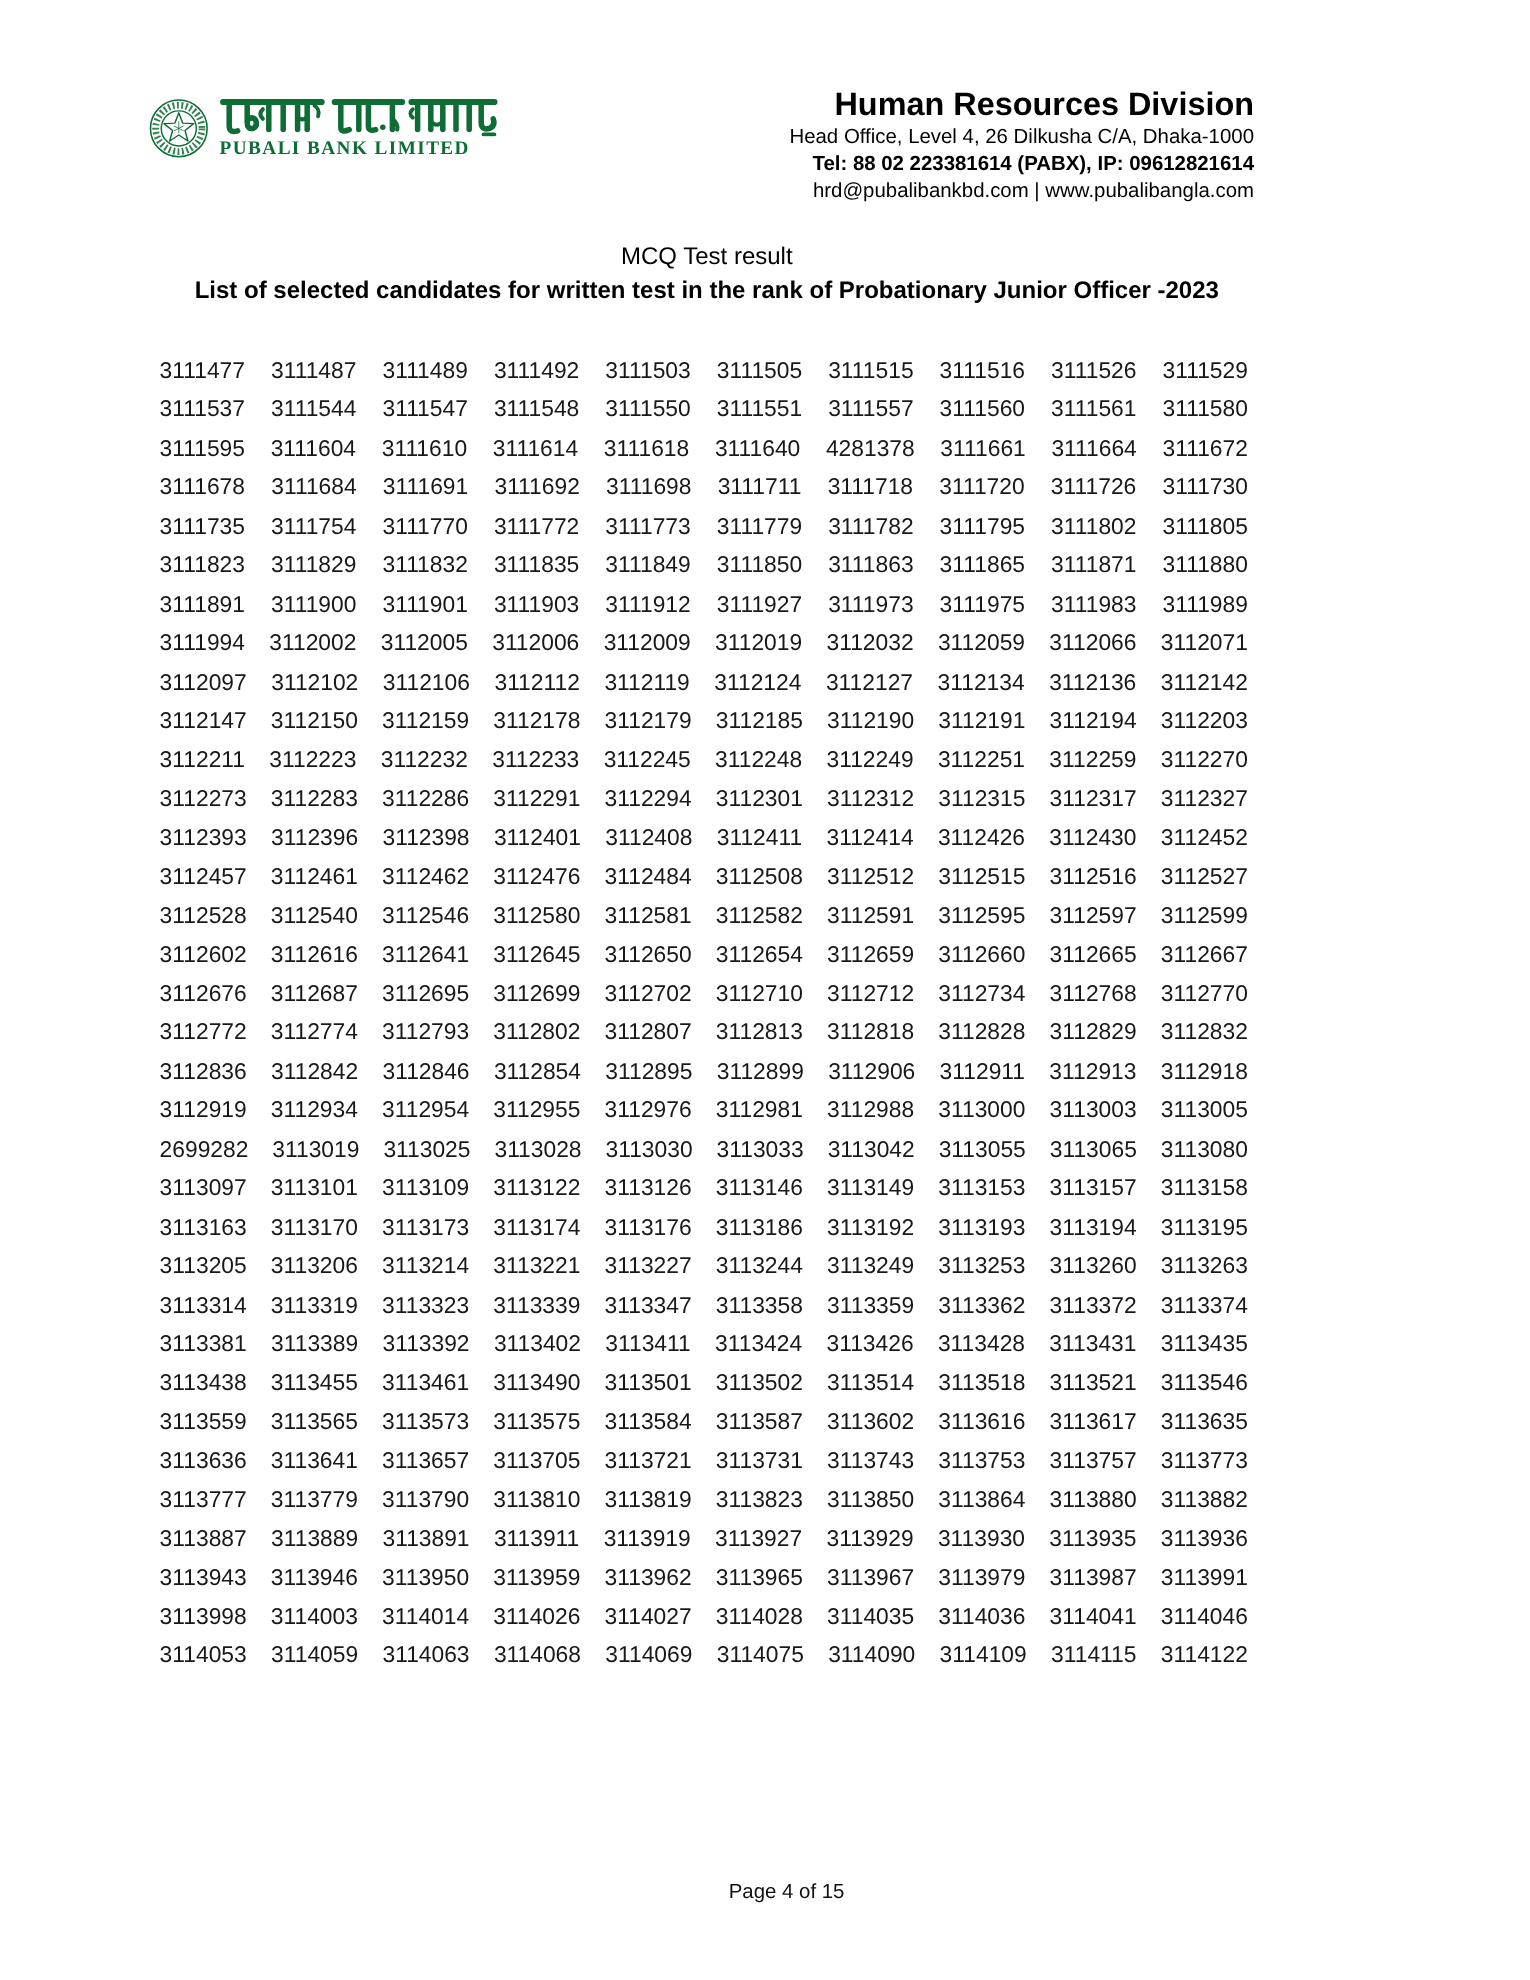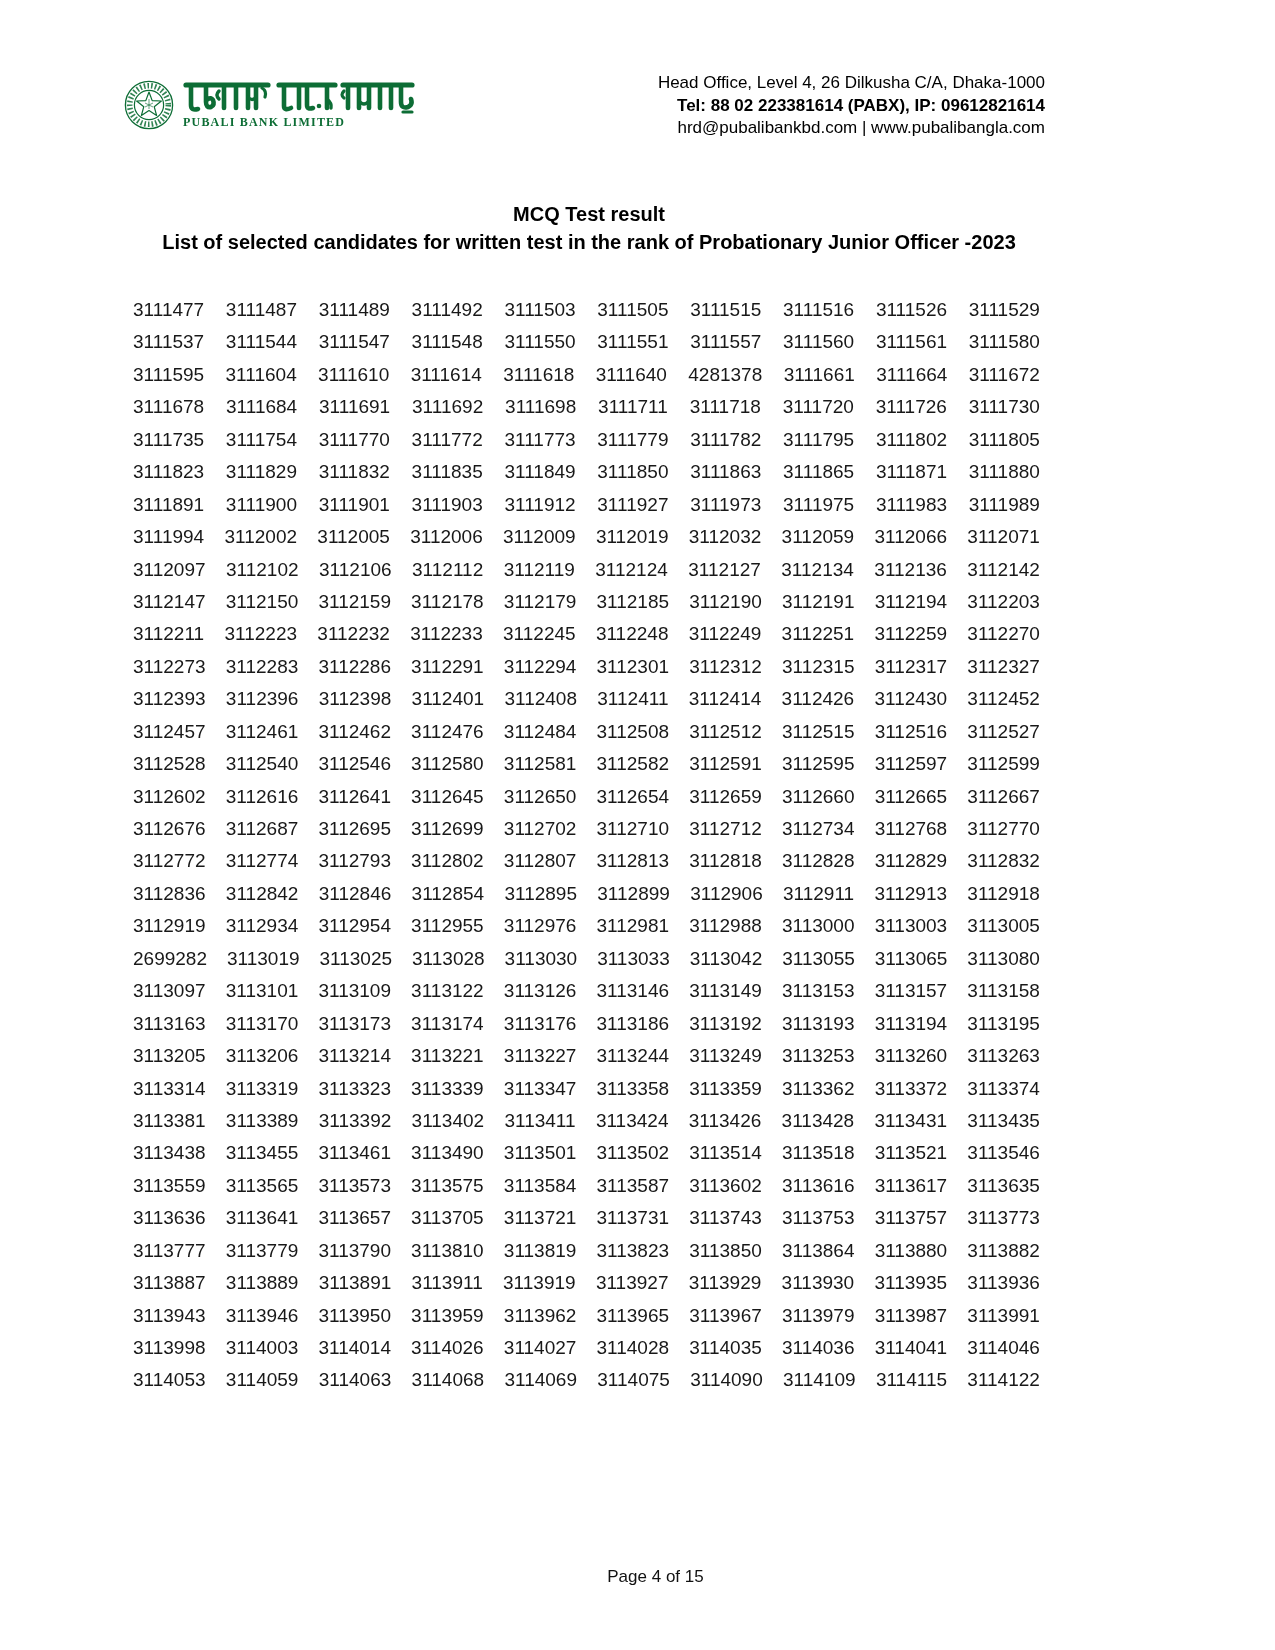--- a/index.html
+++ b/index.html
@@ -18,21 +18,21 @@
   .logo-block {
     position: absolute; top: 80px; left: 124px;
     display: flex; align-items: center; gap: 9px;
   }
   .seal-icon svg { display: block; }
   .logo-text { display: flex; flex-direction: column; }
   .bangla-logotype svg { display: block; }
   .bank-name-en {
     font-family: "Liberation Serif", serif;
     font-weight: bold;
-    font-size: 12px;
+    font-size: 16px;
     letter-spacing: 1.2px;
     color: var(--brand-green);
     margin-top: 1px;
     white-space: nowrap;
   }
 
   .hr-block {
     position: absolute; top: 72px; right: 230px;
     text-align: right;
   }
@@ -41,21 +41,21 @@
     color: #000; white-space: nowrap;
   }
   .hr-line { font-size: 17px; line-height: 22.5px; color: #000; white-space: nowrap; }
   .hr-line.bold { font-weight: bold; }
 
   
   .titles {
     position: absolute; top: 201px; left: 133px; width: 912px;
     text-align: center; color: #000;
   }
-  .title-main { font-size: 20px; font-weight: bold; line-height: 27px; }
+  .title-main { font-size: 20px; font-weight: normal; line-height: 27px; }
   .title-sub  { font-size: 20px; font-weight: bold; line-height: 28px; }
 
   
   .grid {
     position: absolute; top: 299px; left: 133px; width: 907px;
   }
   .grid-row {
     display: flex; justify-content: space-between;
     height: 32.45px; align-items: flex-start;
   }
@@ -115,20 +115,21 @@
         <path d="M208,7 V28"></path>
         <path d="M218,7 V22 Q218,29 225,27 Q230,25 228,19"></path>
         <path d="M220,32 H229" stroke-width="3.2"></path>
       </svg>
     </span>
     <span class="bank-name-en">PUBALI BANK LIMITED</span>
   </span>
 </div>
 
 <div class="hr-block">
+  <div class="division-title">Human Resources Division</div>
   <div class="hr-line">Head Office, Level 4, 26 Dilkusha C/A, Dhaka-1000</div>
   <div class="hr-line bold">Tel: 88 02 223381614 (PABX), IP: 09612821614</div>
   <div class="hr-line">hrd@pubalibankbd.com | www.pubalibangla.com</div>
 </div>
 
 <div class="titles">
   <div class="title-main">MCQ Test result</div>
   <div class="title-sub">List of selected candidates for written test in the rank of Probationary Junior Officer -2023</div>
 </div>
 

